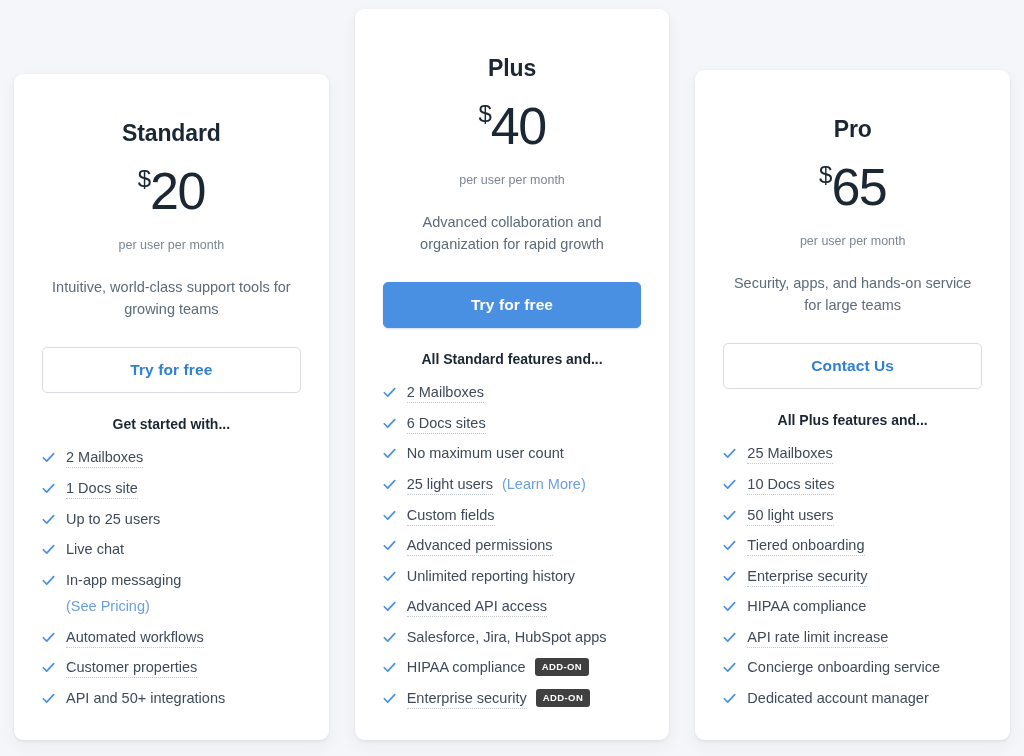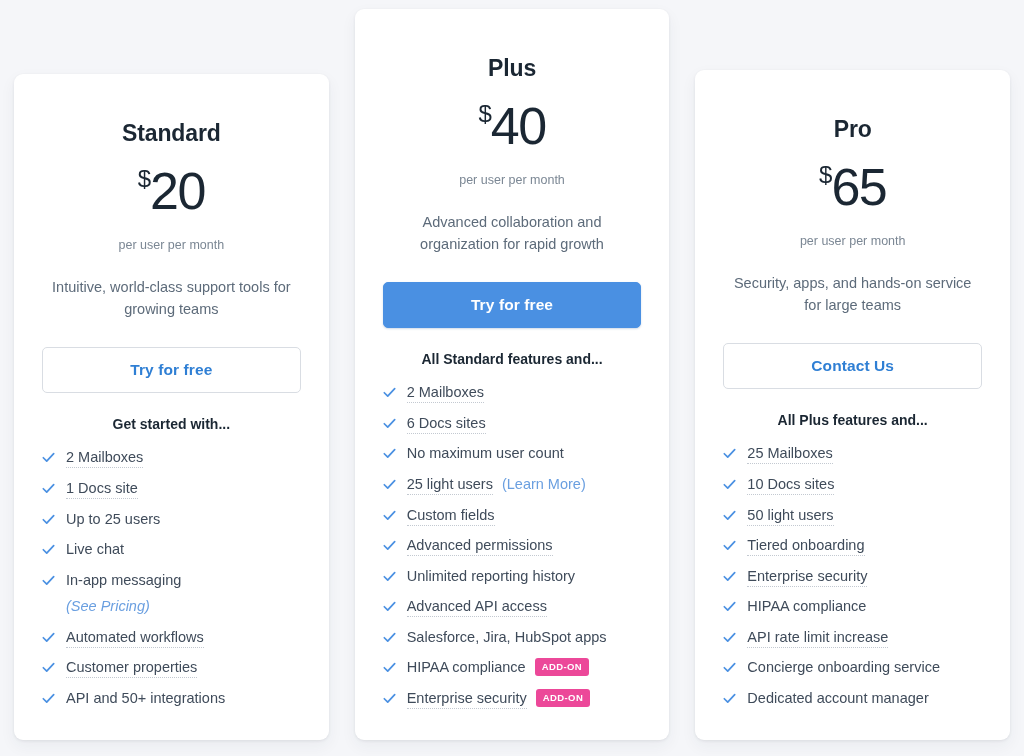--- a/index.html
+++ b/index.html
@@ -165,26 +165,25 @@
     white-space: nowrap;
   }
 
   .sub-link {
     display: block;
     color: #6a9fe0;
     text-decoration: none;
     margin-top: 7px;
     cursor: pointer;
     font-size: 14.5px;
-    font-style: italic;
   }
 
   .badge {
     display: inline-block;
-    background: #ec4899;
+    background: #404040;
     color: #ffffff;
     font-size: 9.5px;
     font-weight: bold;
     letter-spacing: 0.4px;
     padding: 3px 7px 2px 7px;
     border-radius: 3px;
     vertical-align: 2px;
     margin-left: 9px;
     white-space: nowrap;
   }

